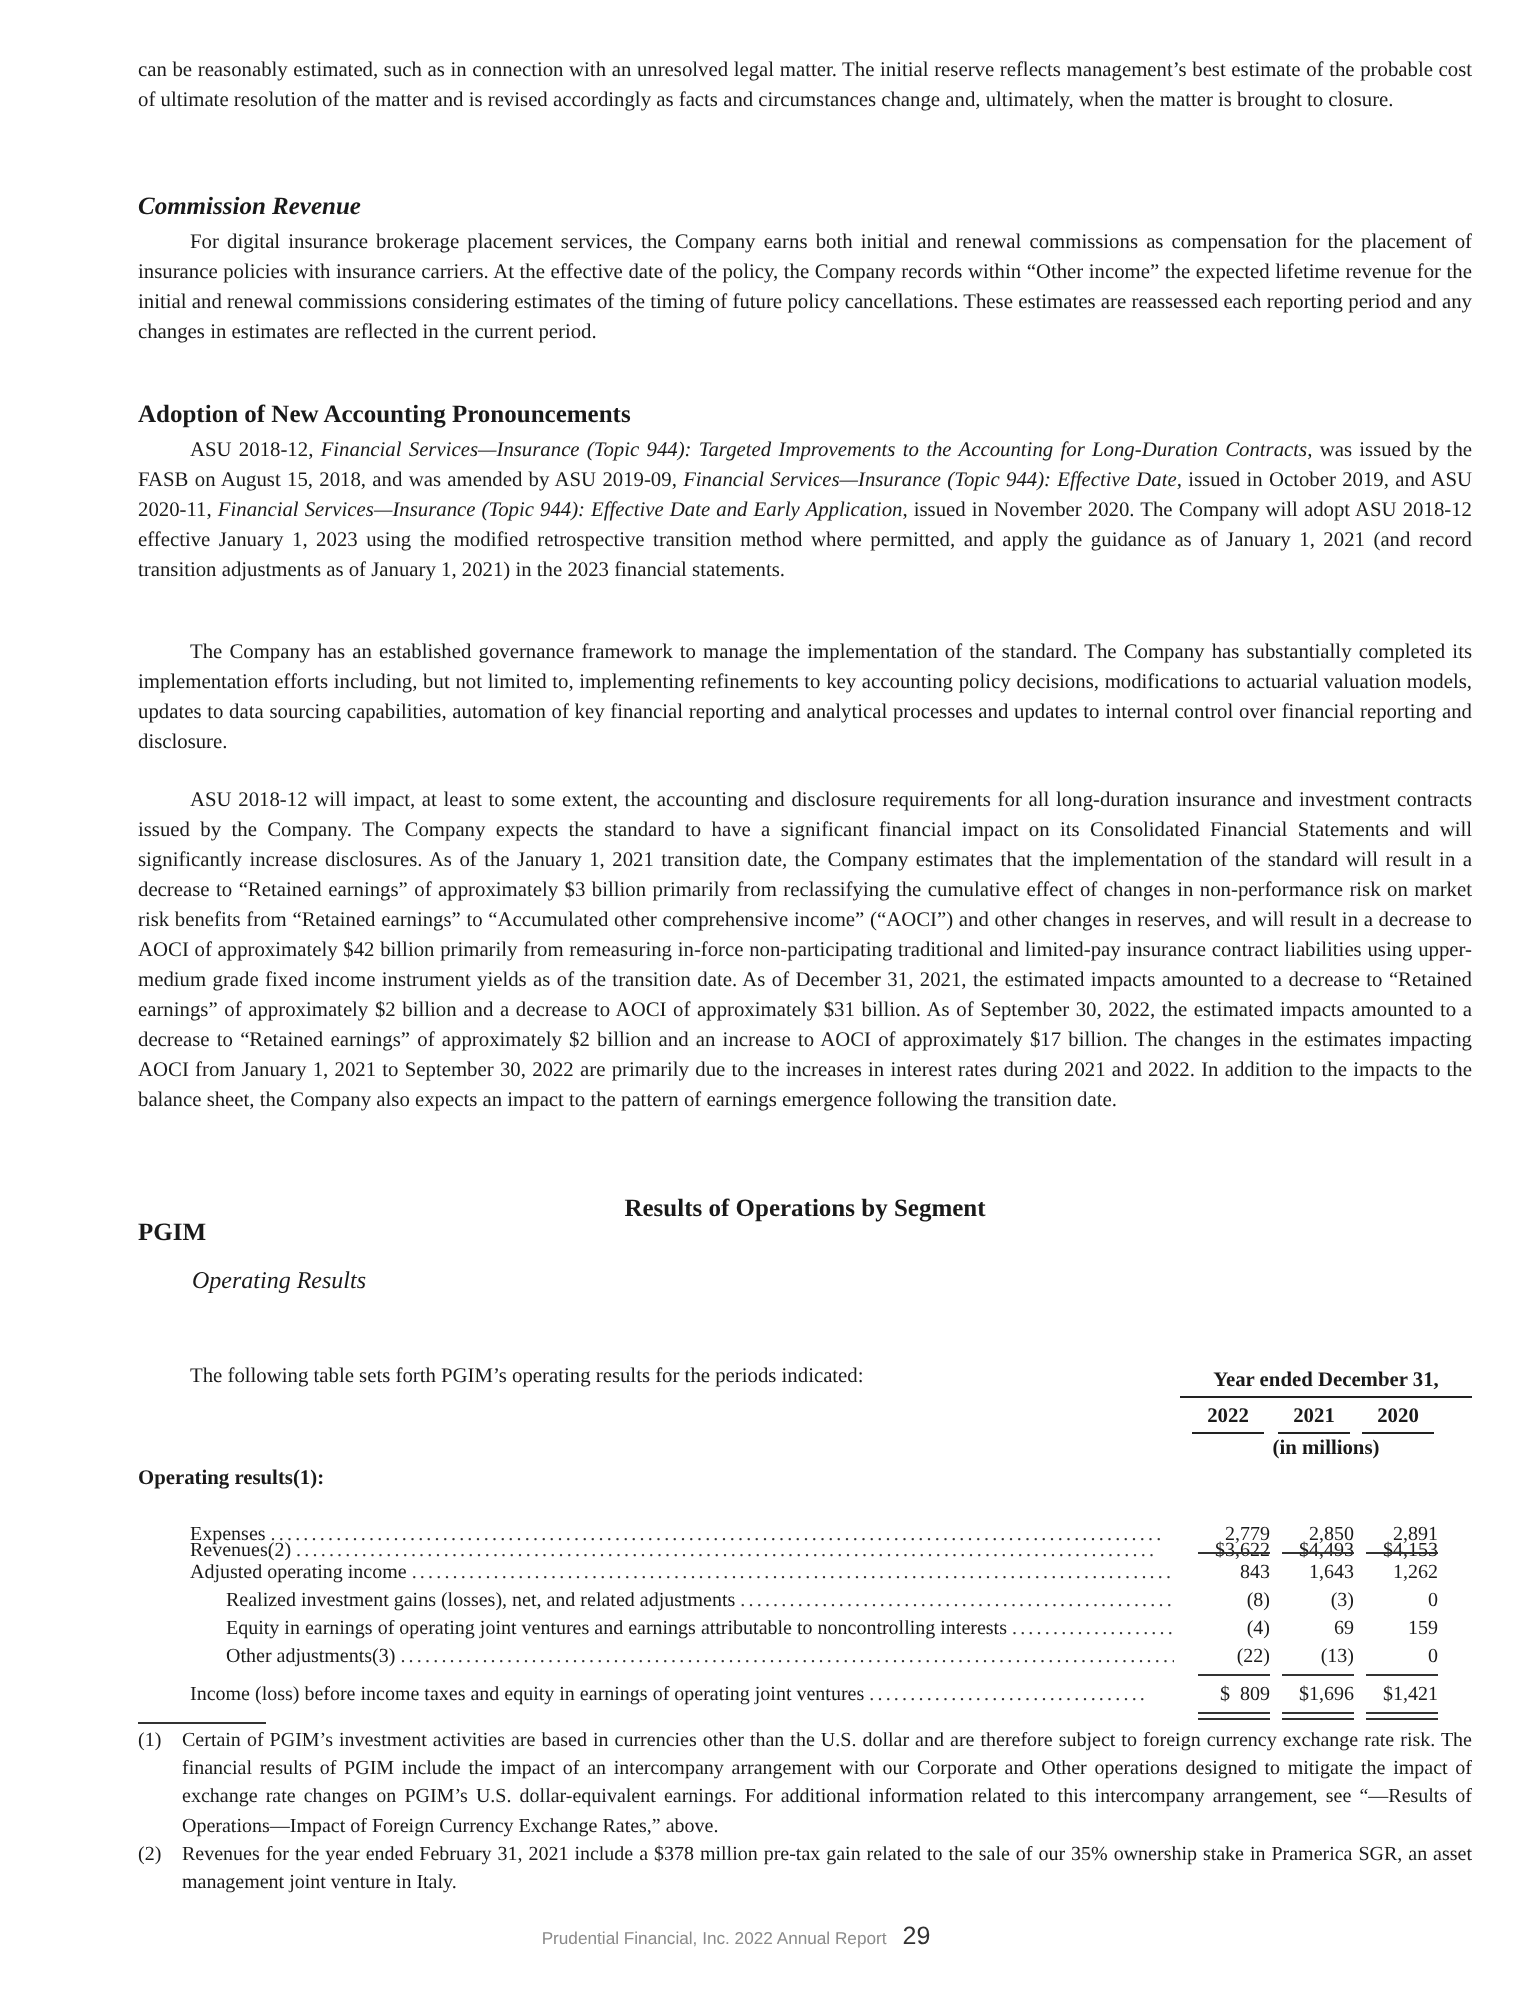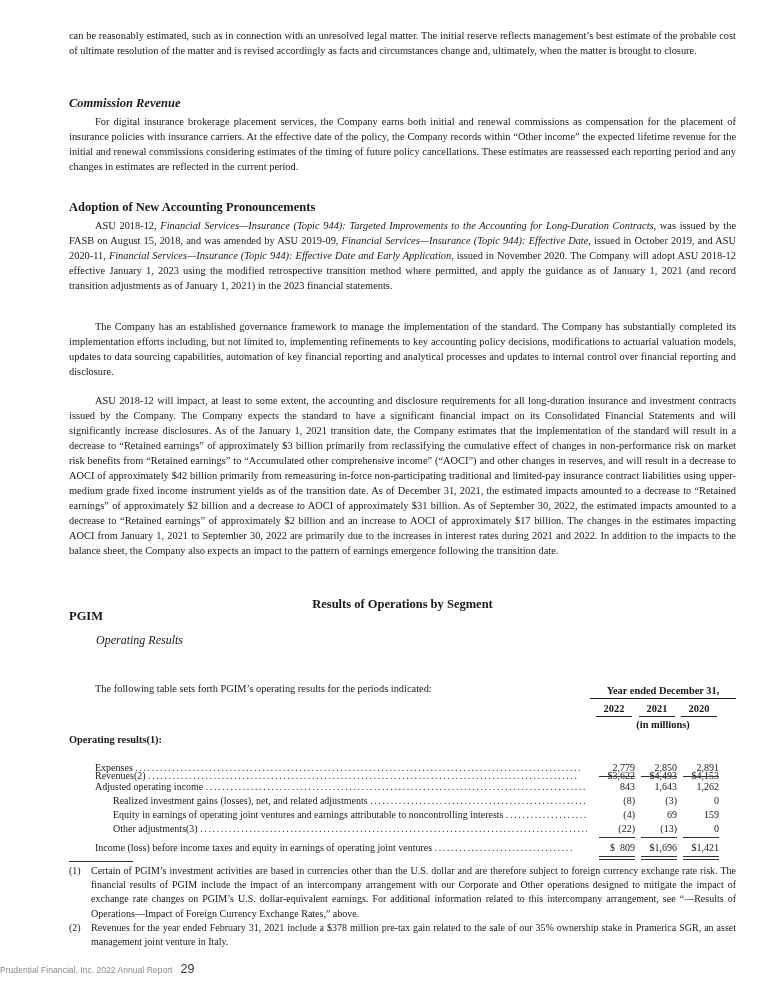--- a/index.html
+++ b/index.html
@@ -33,21 +33,21 @@
   .hdr-units { position: absolute; left: 521px; width: 146px; text-align: center; font-weight: bold; font-size: 10.4px; line-height: 14px; }
   .uline { position: absolute; height: 0; border-top: 1px solid #333; width: 36px; }
   .dline { position: absolute; height: 2px; border-top: 1px solid #333; border-bottom: 1px solid #333; width: 36px; }
   .u0 { left: 530px; } .u1 { left: 572px; } .u2 { left: 614px; }
 
   .fn-rule { position: absolute; left: 0; width: 64px; border-top: 1px solid #333; }
   .fn { position: absolute; left: 0; width: 667px; font-size: 10px; line-height: 14.2px; text-align: justify; }
   .fn .mark { position: absolute; left: 0; }
   .fn .txt { margin-left: 22px; }
 
-  .footer { position: absolute; top: 959px; left: 0; width: 736px; text-align: left; font-family: "Liberation Sans", "DejaVu Sans", sans-serif; }
+  .footer { position: absolute; top: 959px; left: 0; width: 736px; text-align: center; font-family: "Liberation Sans", "DejaVu Sans", sans-serif; }
   .footer .ftxt { font-size: 8.6px; color: #8a8a8a; }
   .footer .fnum { font-size: 12.5px; color: #333; margin-left: 8px; }
 </style>
 </head>
 <body>
 
 <div class="page">
 
   <p class="abs" style="top:28px;">can be reasonably estimated, such as in connection with an unresolved legal matter. The initial reserve reflects management’s best estimate of the probable cost of ultimate resolution of the matter and is revised accordingly as facts and circumstances change and, ultimately, when the matter is brought to closure.</p>
 

